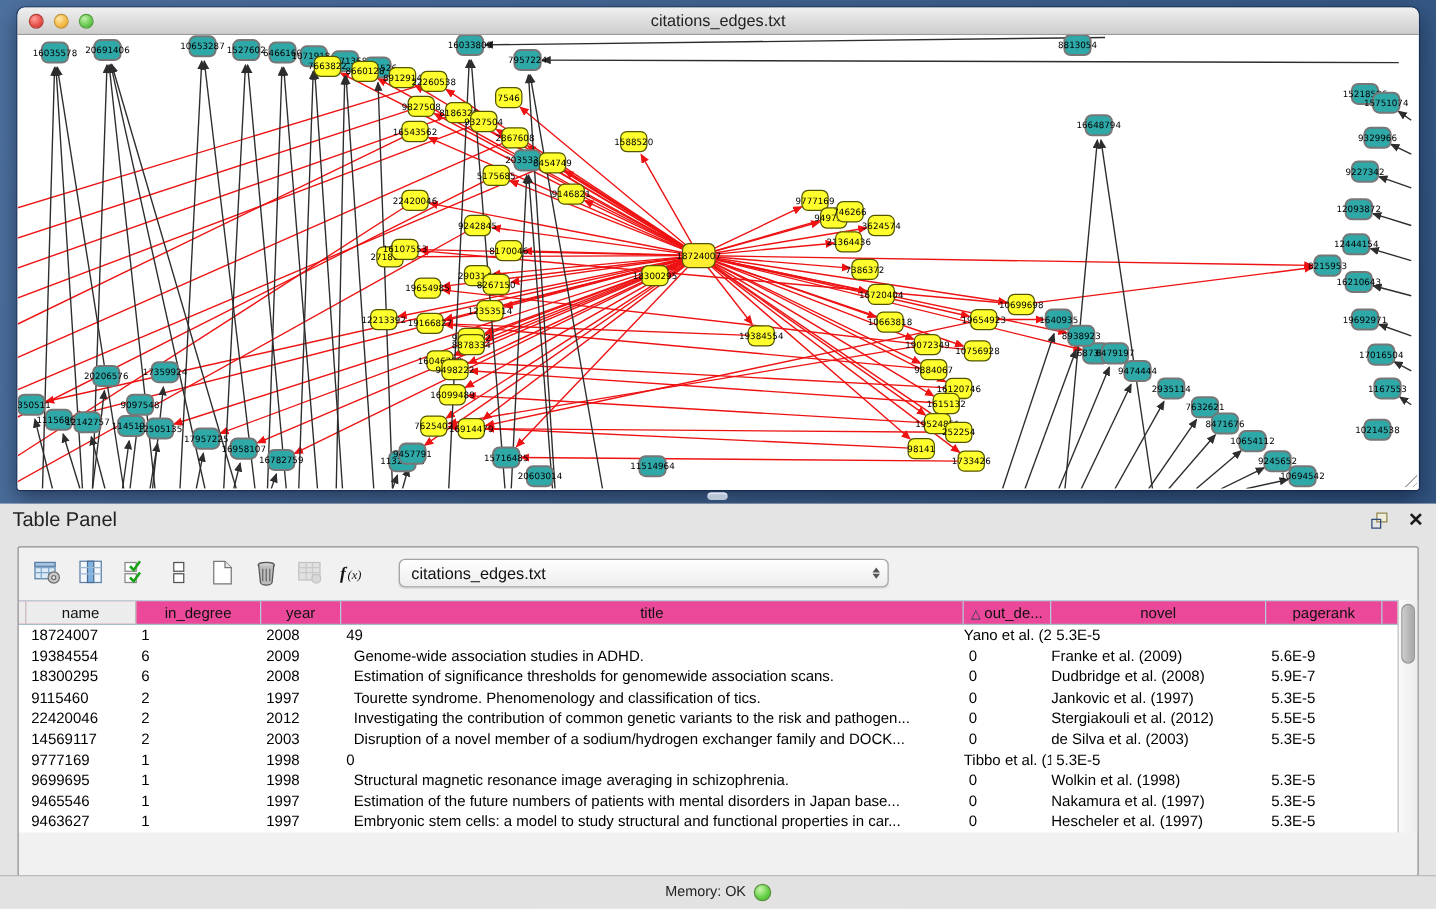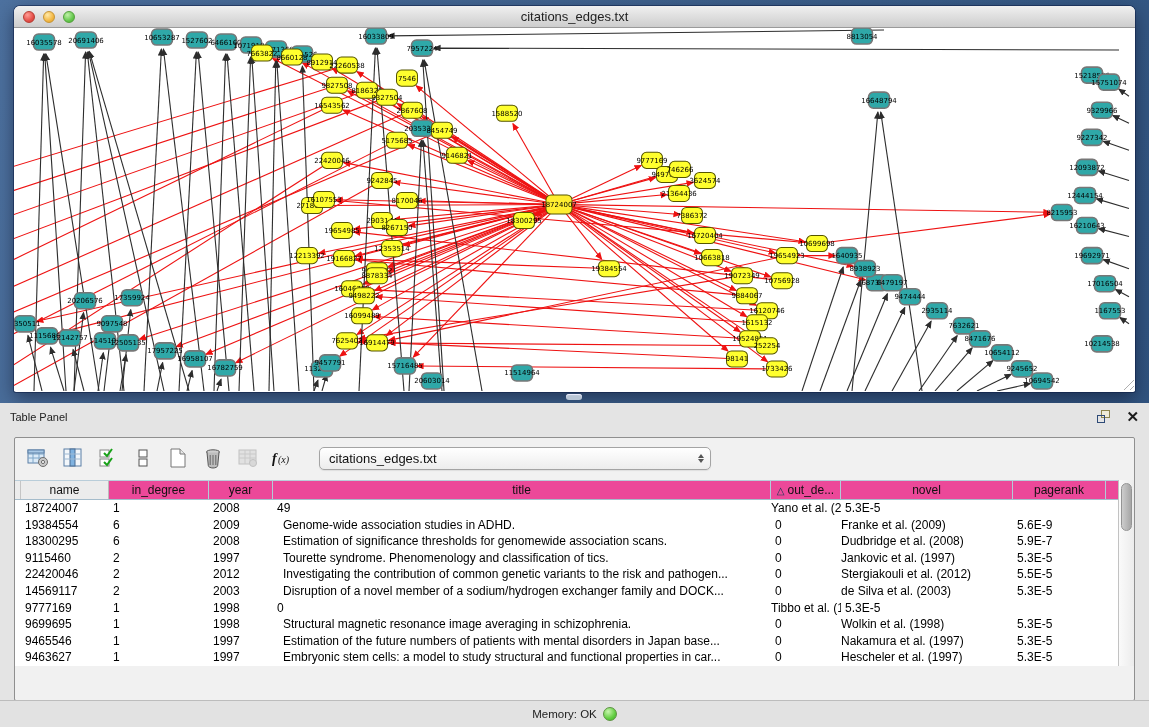--- a/index.html
+++ b/index.html
@@ -27,21 +27,21 @@
   .canvas svg { display:block; }
   .grip { position:absolute; right:1px; bottom:1px; width:13px; height:13px;
     background:repeating-linear-gradient(135deg, transparent 0 3px, #9a9a9a 3px 4px); opacity:.8;
     clip-path:polygon(100% 0, 100% 100%, 0 100%); }
   .divider-notch { position:absolute; left:566px; top:394px; width:16px; height:6px;
     border-radius:3px; background:#b9c6d6; box-shadow:inset 0 1px 1px #eef; }
 
   
   .table-panel { position:absolute; left:0; top:403px; width:1149px; height:324px; background:#e4e4e4; }
   .panel-header { height:28px; display:flex; align-items:center; padding:0 10px; }
-  .panel-title { font-size:11px; color:#222; flex:1; }
+  .panel-title { font-size:16px; color:#222; flex:1; }
   .panel-hicons { display:flex; align-items:center; gap:14px; }
   .float-icon { position:relative; width:15px; height:14px; }
   .float-icon .sq1 { position:absolute; left:4px; top:0; width:9px; height:8px; border:1.5px solid #8d864f; background:#efecd9; }
   .float-icon .sq2 { position:absolute; left:0; top:5px; width:8px; height:8px; border:1.5px solid #2e4a77; background:transparent; }
   .close-x { font-size:15px; font-weight:bold; color:#1b1b1b; line-height:14px; cursor:default; }
 
   .panel-inner { position:absolute; left:14px; top:34px; width:1121px; height:264px;
     border:1px solid #8f8f8f; border-radius:2px; background:#f1f1f1; overflow:hidden; }
   .toolbar { height:40px; display:flex; align-items:center; gap:9px; padding:0 10px; }
   .tool-btn { width:26px; height:26px; display:flex; align-items:center; justify-content:center; border-radius:3px; }

